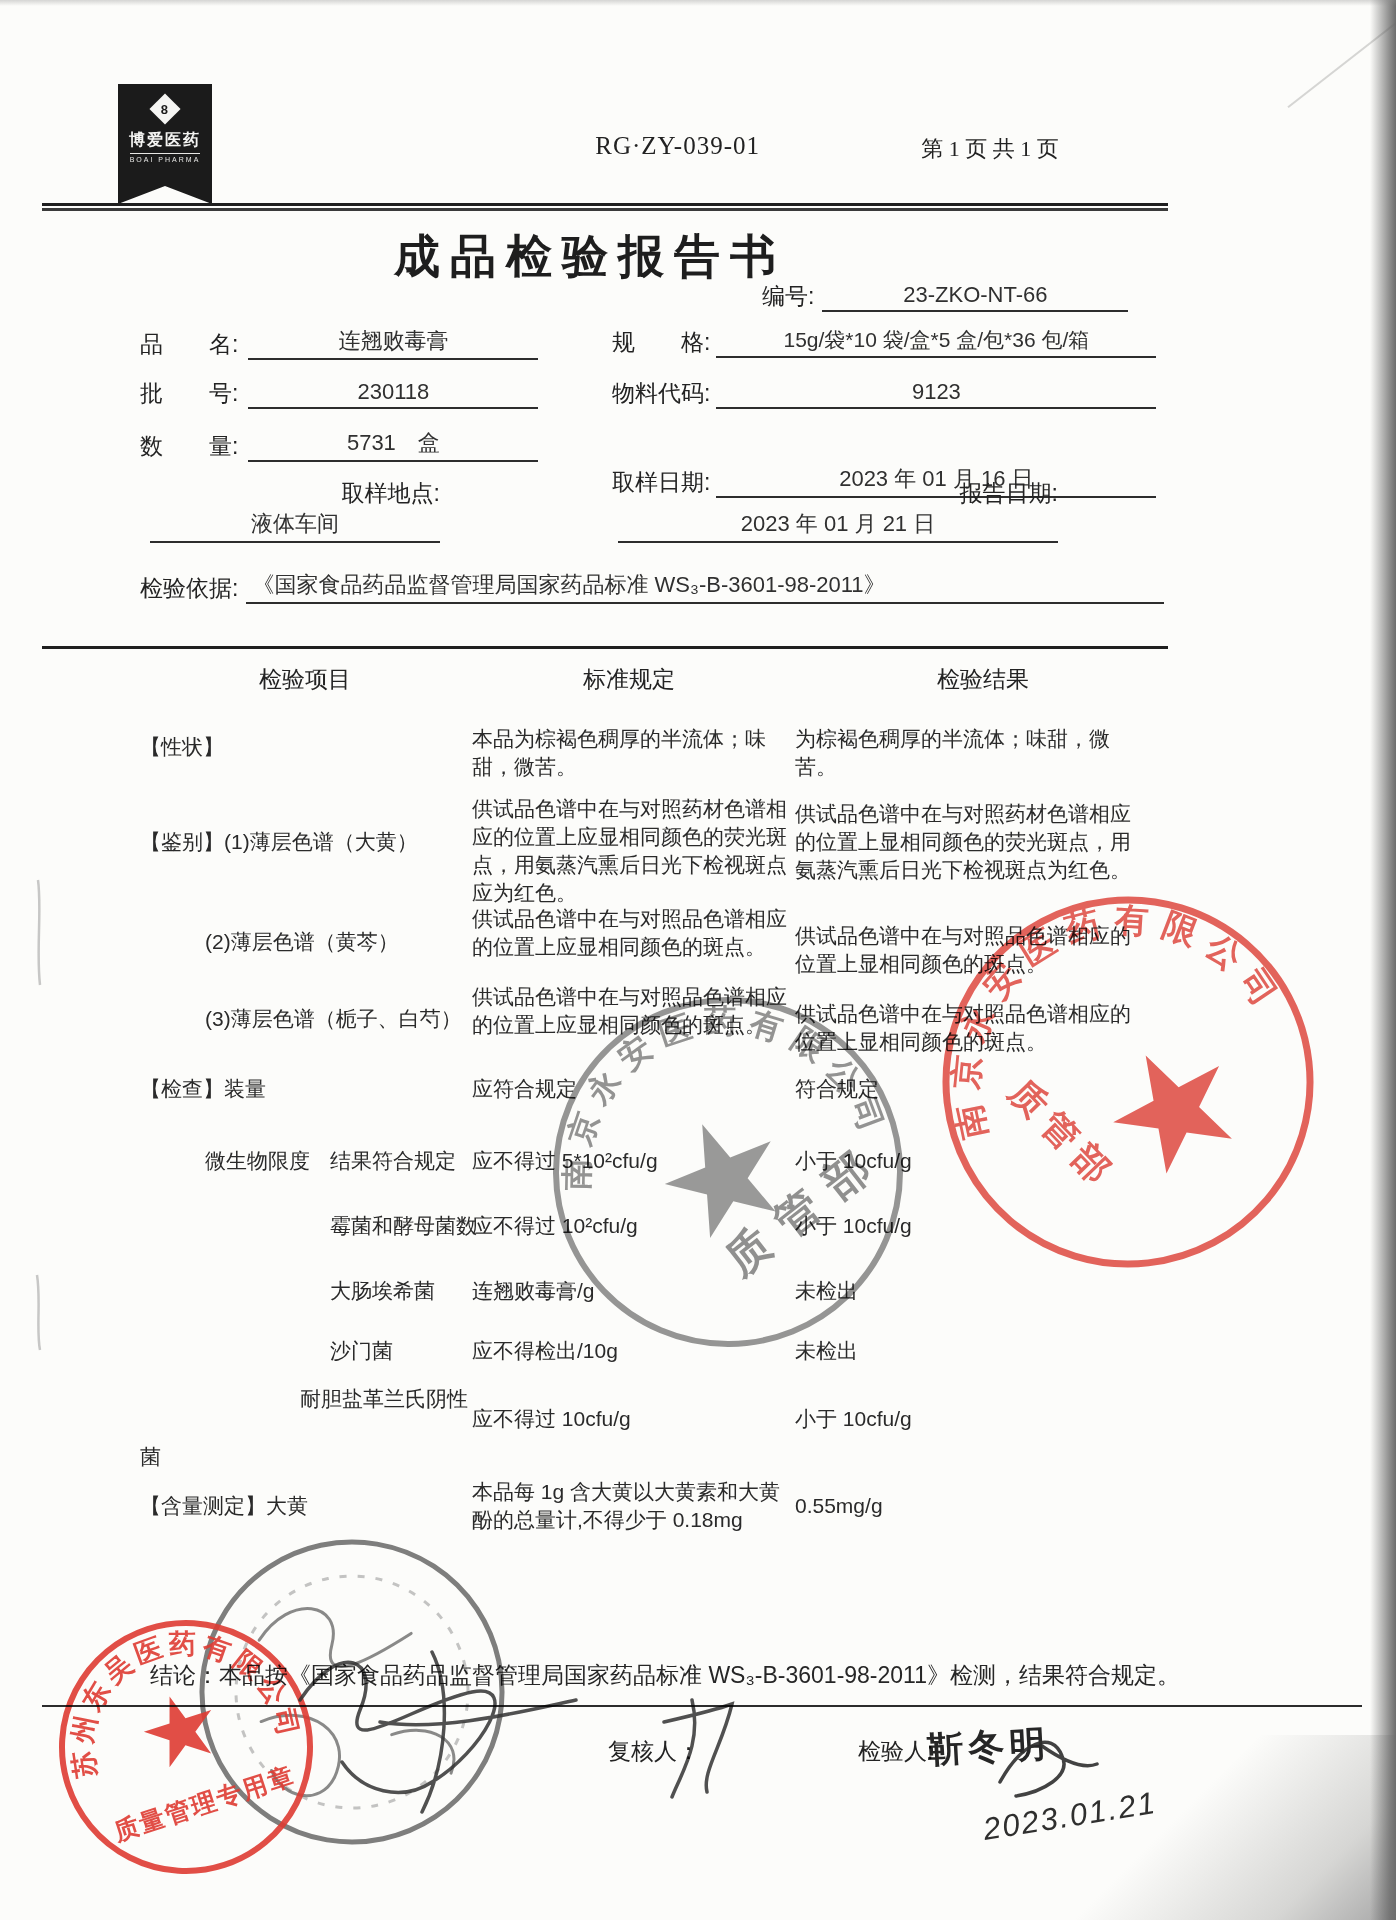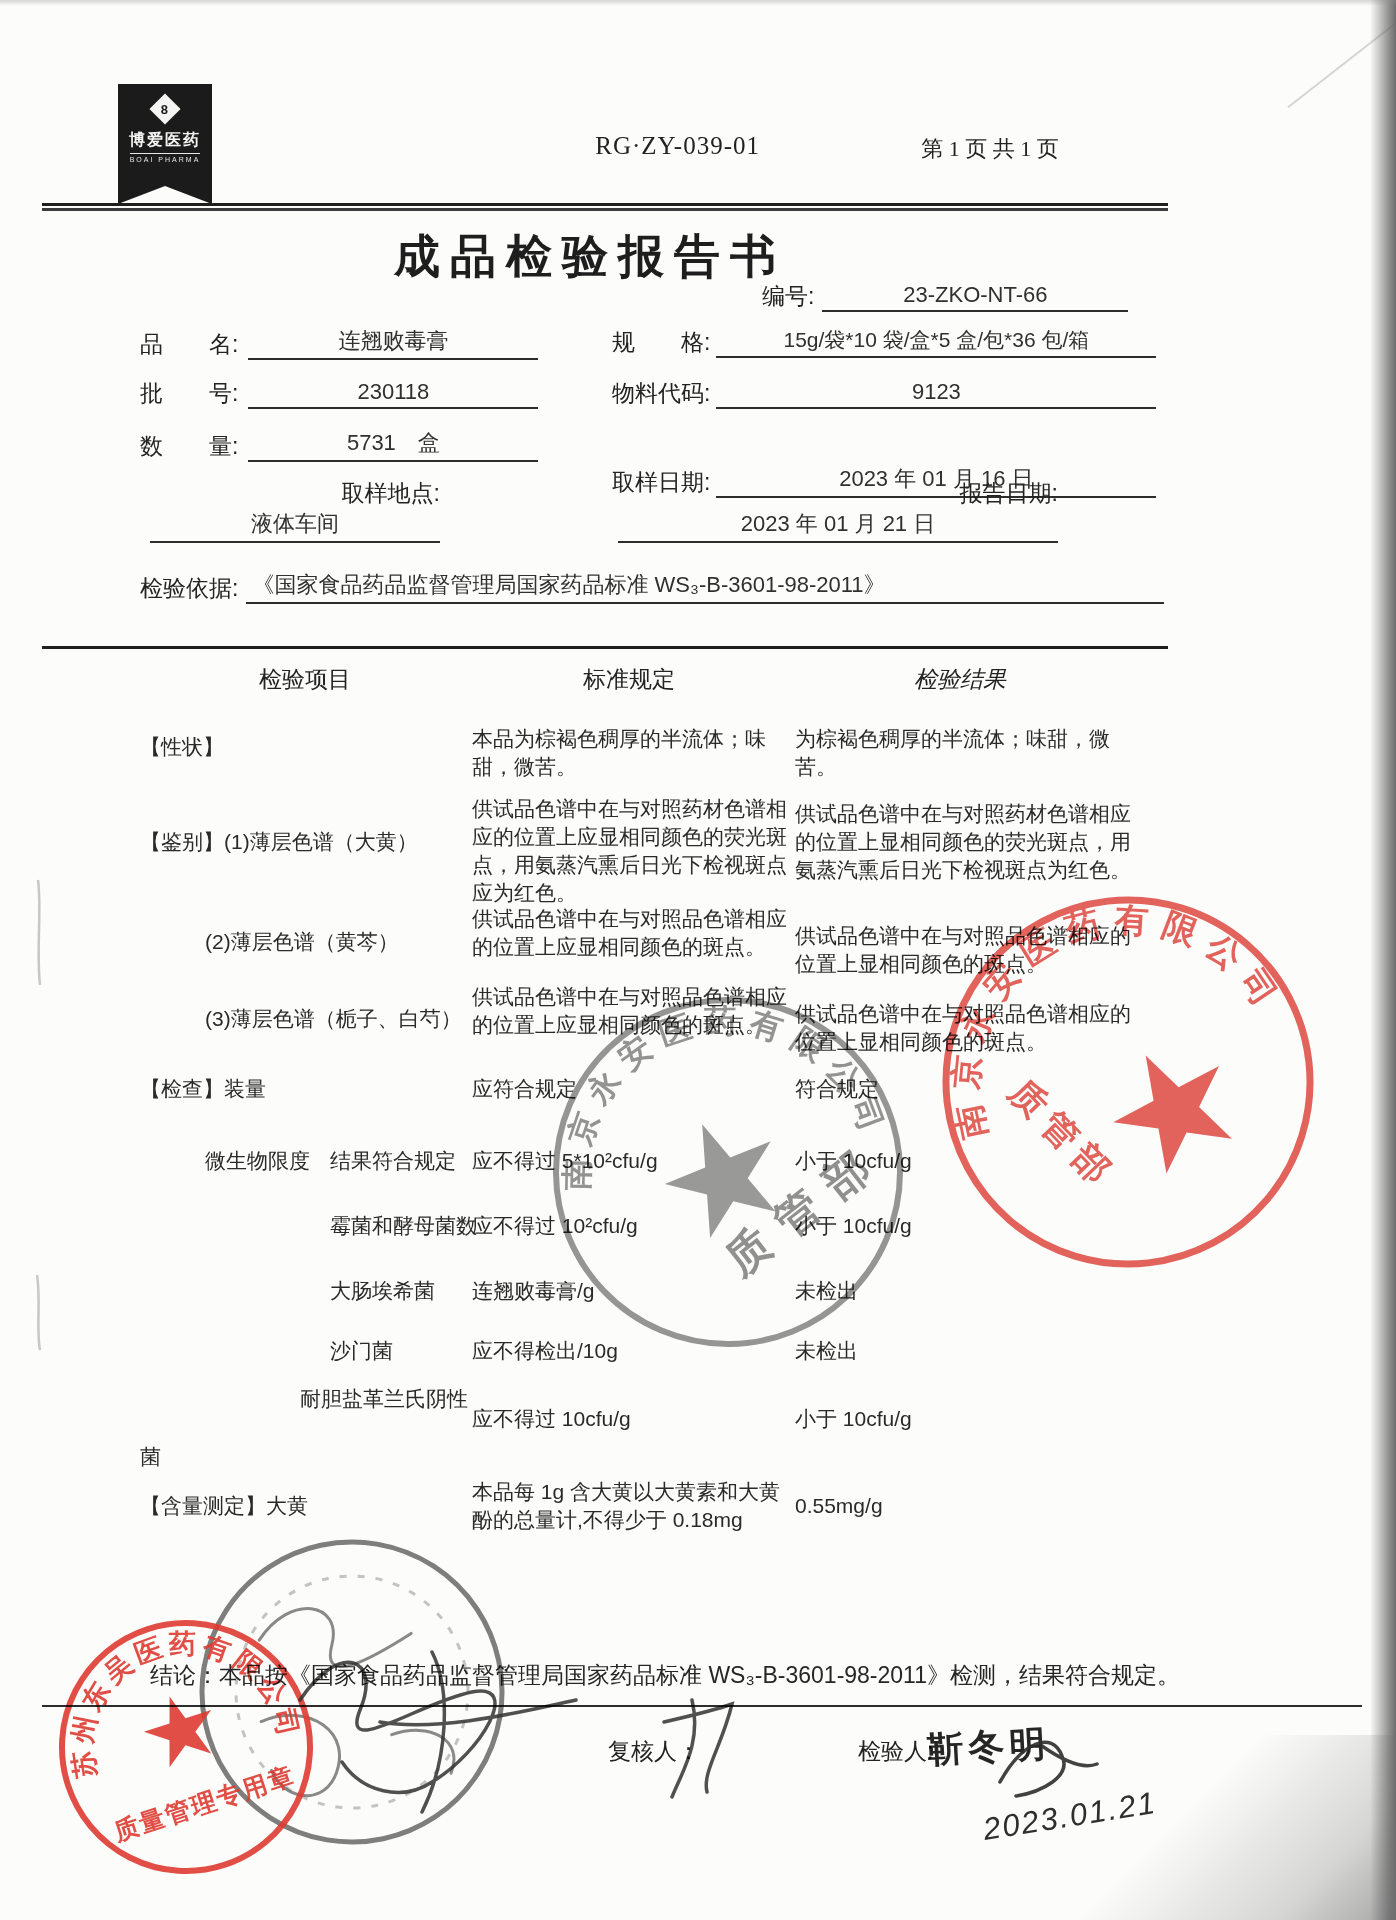--- a/index.html
+++ b/index.html
@@ -44,21 +44,21 @@
   #row-spec{left:612px;top:326px;}    #row-spec .uline{width:440px;margin-left:6px;font-size:21px;}
   #row-mat{left:612px;top:378px;}     #row-mat .uline{width:440px;margin-left:6px;}
   #row-sampdate{left:612px;top:428px;}#row-sampdate .uline{width:440px;margin-left:6px;margin-top:36px;}
   #row-repdate{left:612px;top:478px;flex-direction:column;} #row-repdate .uline{width:440px;margin-left:6px;}
   #row-basis{left:140px;top:570px;}   #row-basis .uline{width:912px;margin-left:8px;text-align:left;padding-left:6px;}
 
   
   .th{font-size:23px;color:#232323;text-align:center;font-weight:normal;}
   #th1{left:140px;top:664px;width:330px;}
   #th2{left:470px;top:664px;width:318px;}
-  #th3{left:795px;top:664px;width:330px;font-style:italic;}
+  #th3{left:818px;top:664px;width:330px;}
   .cell{font-size:21px;line-height:1.33;color:#2a2a2a;}
   .c1{left:140px;width:330px;}
   .c2{left:472px;width:316px;}
   .c3{left:795px;width:336px;}
   .ind1{padding-left:65px;}
 
   
   #conclusion{left:150px;top:1660px;width:1210px;font-size:23px;color:#262626;}
   #reviewer-label{left:608px;top:1736px;font-size:23px;color:#232323;}
   #inspector-label{left:858px;top:1736px;font-size:23px;color:#232323;}

